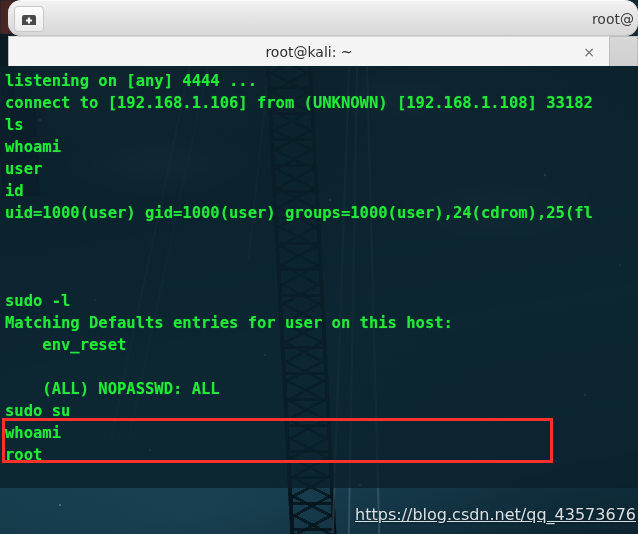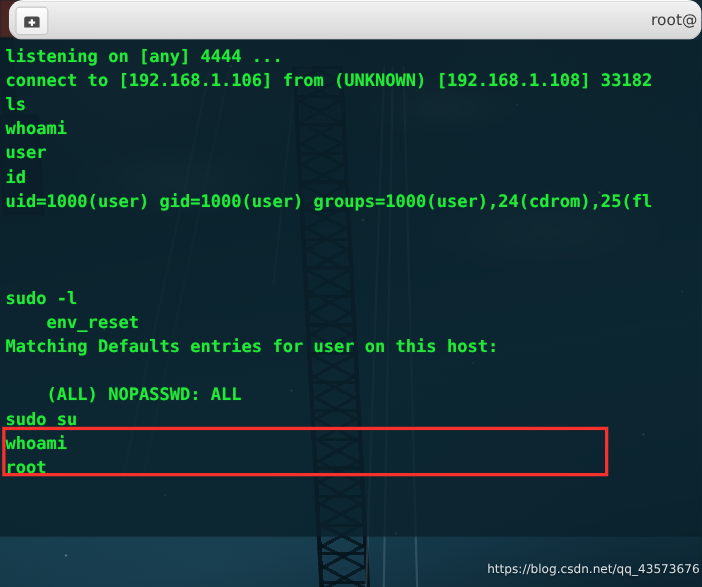--- a/index.html
+++ b/index.html
@@ -269,24 +269,25 @@
     border: 3px solid #f8312c;
     pointer-events: none;
   }
 
   
   #watermark {
     position: absolute;
     right: 2px;
     bottom: 10px;
     font-family: "DejaVu Sans", sans-serif;
-    font-size: 11px;
+    font-size: 16px;
     color: rgba(236, 241, 244, 0.92);
     white-space: nowrap;
     text-shadow: 0 1px 2px rgba(0,0,0,0.45);
+    text-decoration: underline;
   }
 </style>
 </head>
 <body>
 
 <div id="desktop">
   <div id="stars"></div>
   <div id="cloud1"></div>
   <div id="cloud2"></div>
   <div id="cloud3"></div>
@@ -309,36 +310,43 @@
     <div id="new-tab-button">
       <svg width="16" height="14" viewBox="0 0 16 14">
         <path d="M1 13 L1 5 Q1 3 3 3 L13 3 Q15 3 15 5 L15 13 Z" fill="#4a4a4a"></path>
         <rect x="7" y="5.5" width="2" height="6" fill="#ffffff"></rect>
         <rect x="5" y="7.5" width="6" height="2" fill="#ffffff"></rect>
       </svg>
     </div>
     <div id="window-title">root@</div>
   </div>
 
+  <div id="tabstrip">
+    <div id="tab-active">
+      <span id="tab-active-label">root@kali: ~</span>
+      <span id="tab-close-button">×</span>
+    </div>
+    <div id="tab-inactive"></div>
+  </div>
 
   <div id="terminal-body">
 
     <div class="term-line">listening on [any] 4444 ...</div>
     <div class="term-line">connect to [192.168.1.106] from (UNKNOWN) [192.168.1.108] 33182</div>
     <div class="term-line">ls</div>
     <div class="term-line">whoami</div>
     <div class="term-line">user</div>
     <div class="term-line">id</div>
     <div class="term-line">uid=1000(user) gid=1000(user) groups=1000(user),24(cdrom),25(fl</div>
     <div class="term-line blank">&nbsp;</div>
     <div class="term-line blank">&nbsp;</div>
     <div class="term-line blank">&nbsp;</div>
     <div class="term-line">sudo -l</div>
+    <div class="term-line">Matching Defaults entries for user on this host:</div>
     <div class="term-line">    env_reset</div>
-    <div class="term-line">Matching Defaults entries for user on this host:</div>
     <div class="term-line blank">&nbsp;</div>
     <div class="term-line">    (ALL) NOPASSWD: ALL</div>
     <div class="term-line">sudo su</div>
     <div class="term-line">whoami</div>
     <div class="term-line">root</div>
 
     <div id="highlight-box"></div>
   </div>
 
 </div>

